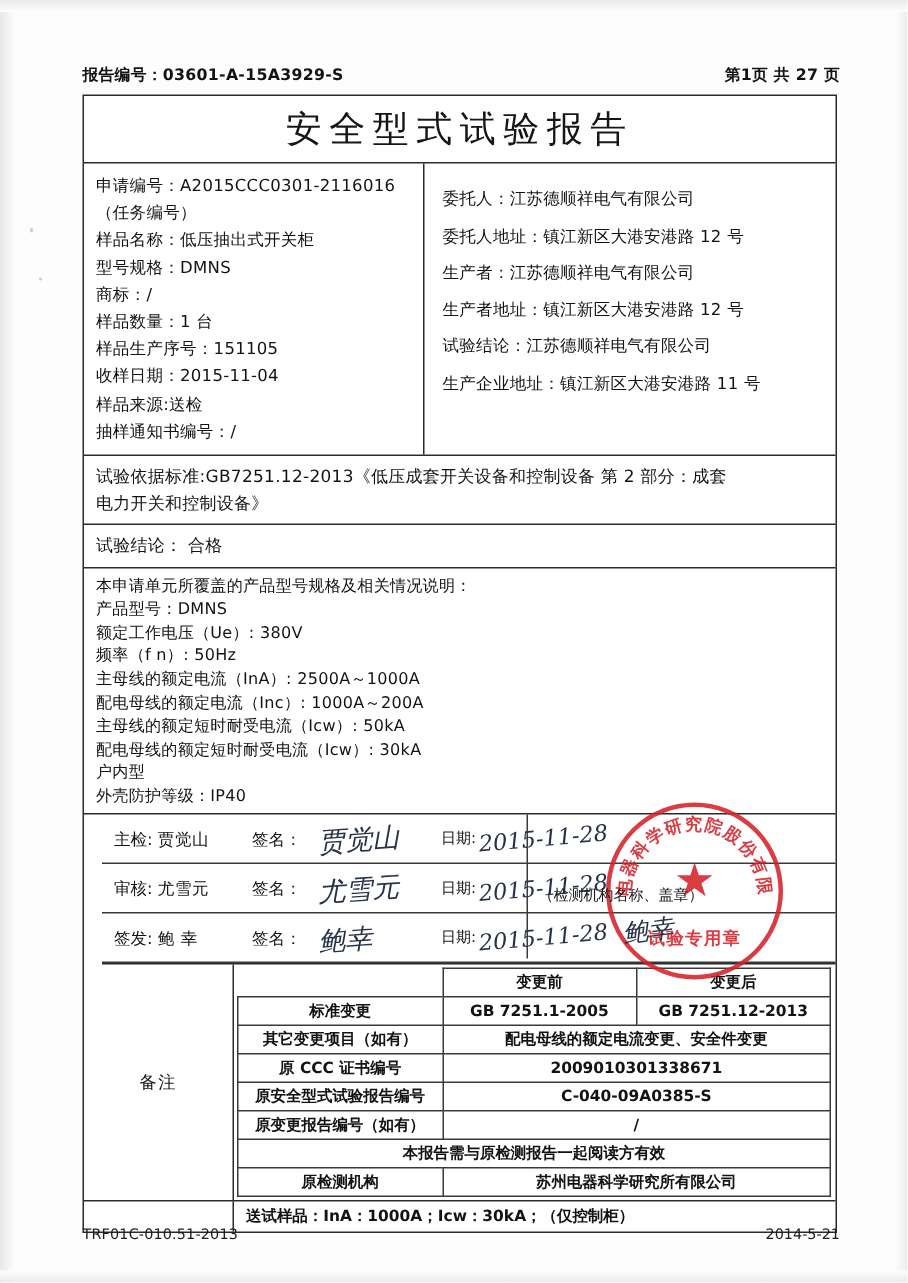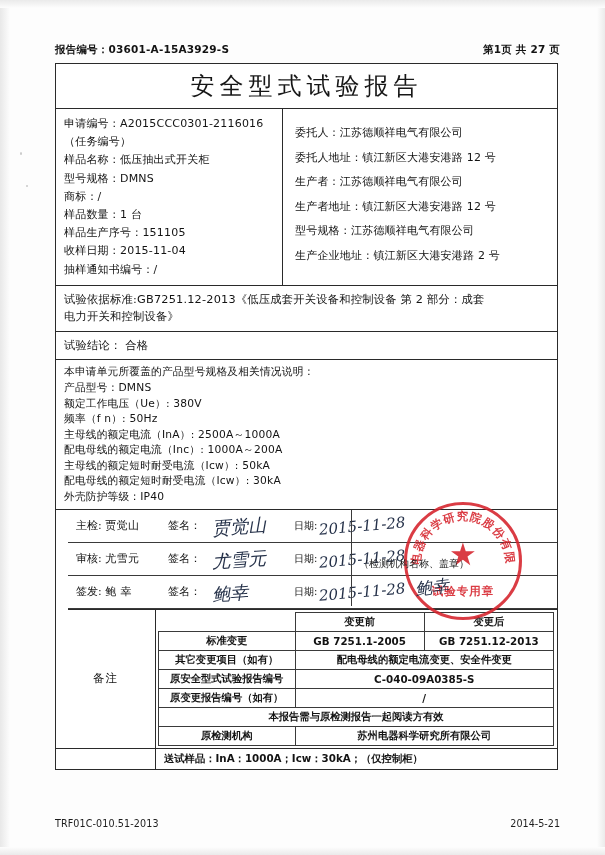--- a/index.html
+++ b/index.html
@@ -324,48 +324,50 @@
       <div class="info-row">
         <div class="info-col-l">
           <div class="li-line">申请编号：A2015CCC0301-2116016</div>
           <div class="li-line">（任务编号）</div>
           <div class="li-line">样品名称：低压抽出式开关柜</div>
           <div class="li-line">型号规格：DMNS</div>
           <div class="li-line">商标：/</div>
           <div class="li-line">样品数量：1 台</div>
           <div class="li-line">样品生产序号：151105</div>
           <div class="li-line">收样日期：2015-11-04</div>
+          <div class="li-line">样品来源:送检</div>
           <div class="li-line">抽样通知书编号：/</div>
         </div>
         <div class="info-col-r">
           <div class="ri-line">委托人：江苏德顺祥电气有限公司</div>
           <div class="ri-line">委托人地址：镇江新区大港安港路 12 号</div>
           <div class="ri-line">生产者：江苏德顺祥电气有限公司</div>
           <div class="ri-line">生产者地址：镇江新区大港安港路 12 号</div>
-          <div class="ri-line">型号规格：江苏德顺祥电气有限公司</div>
-          <div class="ri-line">生产企业地址：镇江新区大港安港路 2 号</div>
+          <div class="ri-line">试验结论：江苏德顺祥电气有限公司</div>
+          <div class="ri-line">生产企业地址：镇江新区大港安港路 11 号</div>
         </div>
       </div>
 
       <div class="fw-row">
         <div>试验依据标准:GB7251.12-2013《低压成套开关设备和控制设备 第 2 部分：成套</div>
         <div>电力开关和控制设备》</div>
       </div>
 
       <div class="fw-row">试验结论： 合格</div>
 
       <div class="fw-row spec">
         <div class="sp-line">本申请单元所覆盖的产品型号规格及相关情况说明：</div>
         <div class="sp-line">产品型号：DMNS</div>
         <div class="sp-line">额定工作电压（Ue）: 380V</div>
         <div class="sp-line">频率（f n）: 50Hz</div>
         <div class="sp-line">主母线的额定电流（InA）: 2500A～1000A</div>
         <div class="sp-line">配电母线的额定电流（Inc）: 1000A～200A</div>
         <div class="sp-line">主母线的额定短时耐受电流（Icw）: 50kA</div>
         <div class="sp-line">配电母线的额定短时耐受电流（Icw）: 30kA</div>
+        <div class="sp-line">户内型</div>
         <div class="sp-line">外壳防护等级：IP40</div>
       </div>
 
       <div class="sig-block">
 
         <div class="sig-row">
           <div class="sig-role"><span>主检:</span> <span class="nm">贾觉山</span></div>
           <div class="sig-signlabel">签名：</div>
           <div class="sig-hand">贾觉山</div>
           <div class="sig-datelabel">日期:</div>
@@ -421,20 +423,24 @@
               <tr>
                 <td class="col-item">标准变更</td>
                 <td>GB 7251.1-2005</td>
                 <td>GB 7251.12-2013</td>
               </tr>
               <tr>
                 <td class="col-item">其它变更项目（如有）</td>
                 <td colspan="2">配电母线的额定电流变更、安全件变更</td>
               </tr>
               <tr>
+                <td class="col-item">原 CCC 证书编号</td>
+                <td colspan="2">2009010301338671</td>
+              </tr>
+              <tr>
                 <td class="col-item">原安全型式试验报告编号</td>
                 <td colspan="2">C-040-09A0385-S</td>
               </tr>
               <tr>
                 <td class="col-item">原变更报告编号（如有）</td>
                 <td colspan="2">/</td>
               </tr>
               <tr>
                 <td colspan="3">本报告需与原检测报告一起阅读方有效</td>
               </tr>

